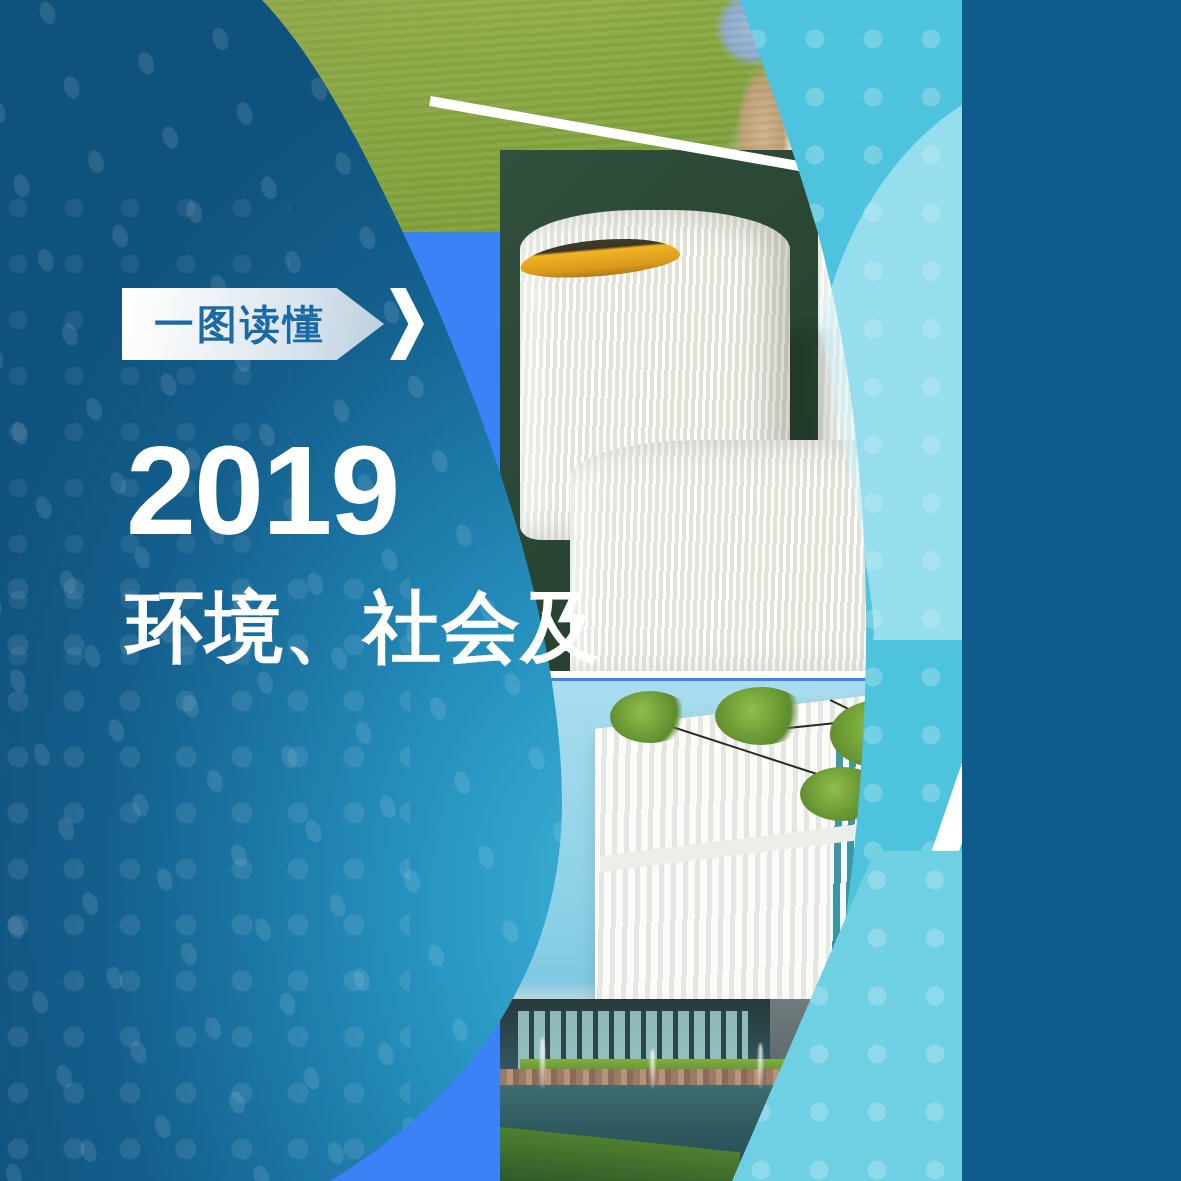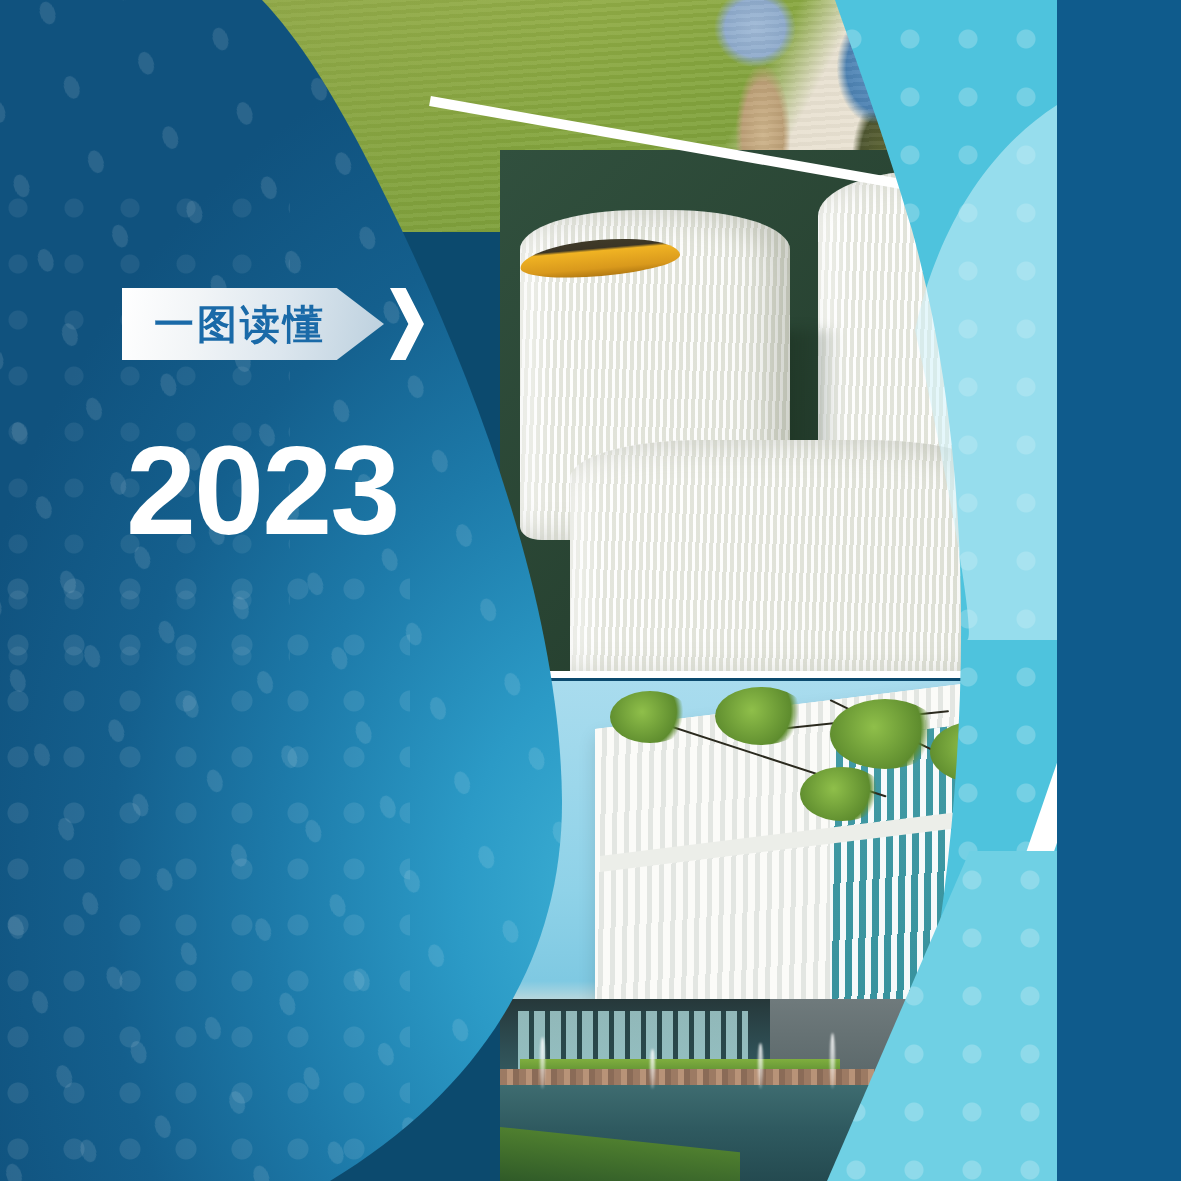--- a/index.html
+++ b/index.html
@@ -1,23 +1,23 @@
 <!DOCTYPE html>
 <html><head>
 <meta charset="utf-8">
 <style>
   * { margin:0; padding:0; box-sizing:border-box; }
   html,body { width:1181px; height:1181px; overflow:hidden; background:#0f5b8c; }
   body { font-family:"Liberation Sans","DejaVu Sans",sans-serif; }
 
   #poster {
     position:relative;
-    width:1057px; height:1181px;
+    width:962px; height:1181px;
     overflow:hidden;
-    background:#0c4a6e;
+    background:#3b82f6;
   }
 
   
   .photos {
     position:absolute; inset:0;
   }
 
   
   .photo-family {
     position:absolute;
@@ -356,16 +356,17 @@
   </div>
 
   <div class="badge-wrap">
     <div class="badge">
       <span class="badge-text">一图读懂</span>
     </div>
     <div class="chev"></div>
   </div>
 
   <div class="title-block">
-    <div class="year">2023</div>
+    <div class="year">2019</div>
+    <div class="cn-line l1">环境、社会及</div>
   </div>
 
 </div>
 
 </body></html>

